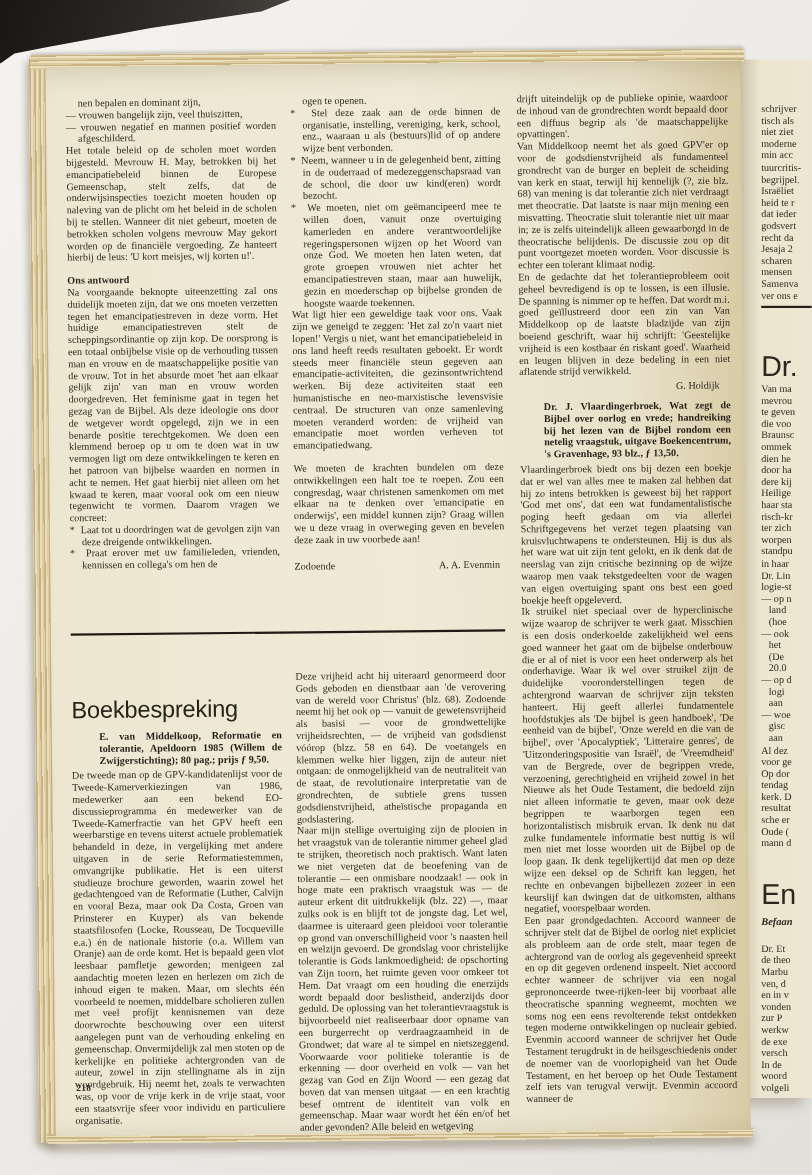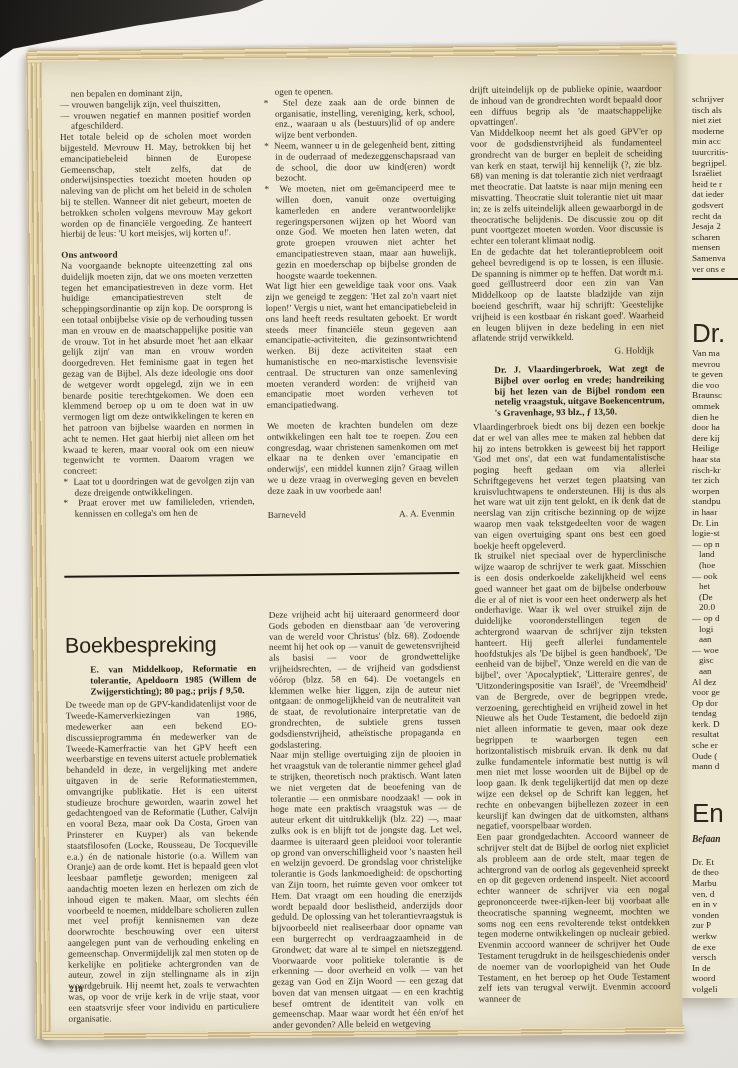--- a/index.html
+++ b/index.html
@@ -200,21 +200,21 @@
       <div class="col col2">
         <div class="hang-line">ogen te openen.</div>
         <div>
             <div class="star-item">Stel deze zaak aan de orde binnen de organisatie, instelling, vereniging, kerk, school, enz., waaraan u als (bestuurs)lid of op andere wijze bent verbonden.</div>
             <div class="star-item">Neem, wanneer u in de gelegenheid bent, zitting in de ouderraad of medezeggenschapsraad van de school, die door uw kind(eren) wordt bezocht.</div>
             <div class="star-item">We moeten, niet om geëmancipeerd mee te willen doen, vanuit onze overtuiging kamerleden en andere verantwoordelijke regeringspersonen wijzen op het Woord van onze God. We moeten hen laten weten, dat grote groepen vrouwen niet achter het emancipatiestreven staan, maar aan huwelijk, gezin en moederschap op bijbelse gronden de hoogste waarde toekennen.</div>
           </div>
         <p class="body-p">Wat ligt hier een geweldige taak voor ons. Vaak zijn we geneigd te zeggen: 'Het zal zo'n vaart niet lopen!' Vergis u niet, want het emancipatiebeleid in ons land heeft reeds resultaten geboekt. Er wordt steeds meer financiële steun gegeven aan emancipatie-activiteiten, die gezinsontwrichtend werken. Bij deze activiteiten staat een humanistische en neo-marxistische levensvisie centraal. De structuren van onze samenleving moeten veranderd worden: de vrijheid van emancipatie moet worden verheven tot emancipatiedwang.</p>
         <p class="body-p gap-p">We moeten de krachten bundelen om deze ontwikkelingen een halt toe te roepen. Zou een congresdag, waar christenen samenkomen om met elkaar na te denken over 'emancipatie en onderwijs', een middel kunnen zijn? Graag willen we u deze vraag in overweging geven en bevelen deze zaak in uw voorbede aan!</p>
         <div class="sig-row">
-          <span>Barneveld</span>
+          <span>Zodoende</span>
           <span>A. A. Evenmin</span>
         </div>
 
         <div class="review-bottom rb-col2">
           <p class="body-p">Deze vrijheid acht hij uiteraard genormeerd door Gods geboden en dienstbaar aan 'de verovering van de wereld voor Christus' (blz. 68). Zodoende neemt hij het ook op — vanuit de gewetensvrijheid als basisi — voor de grondwettelijke vrijheidsrechten, — de vrijheid van godsdienst vóórop (blzz. 58 en 64). De voetangels en klemmen welke hier liggen, zijn de auteur niet ontgaan: de onmogelijkheid van de neutraliteit van de staat, de revolutionaire interpretatie van de grondrechten, de subtiele grens tussen godsdienstvrijheid, atheïstische propaganda en godslastering.</p>
           <p class="body-p">Naar mijn stellige overtuiging zijn de plooien in het vraagstuk van de tolerantie nimmer geheel glad te strijken, theoretisch noch praktisch. Want laten we niet vergeten dat de beoefening van de tolerantie — een onmisbare noodzaak! — ook in hoge mate een praktisch vraagstuk was — de auteur erkent dit uitdrukkelijk (blz. 22) —, maar zulks ook is en blijft tot de jongste dag. Let wel, daarmee is uiteraard geen pleidooi voor tolerantie op grond van onverschilligheid voor 's naasten heil en welzijn gevoerd. De grondslag voor christelijke tolerantie is Gods lankmoedigheid: de opschorting van Zijn toorn, het ruimte geven voor omkeer tot Hem. Dat vraagt om een houding die enerzijds wordt bepaald door beslistheid, anderzijds door geduld. De oplossing van het tolerantievraagstuk is bijvoorbeeld niet realiseerbaar door opname van een burgerrecht op verdraagzaamheid in de Grondwet; dat ware al te simpel en nietszeggend. Voorwaarde voor politieke tolerantie is de erkenning — door overheid en volk — van het gezag van God en Zijn Woord — een gezag dat boven dat van mensen uitgaat — en een krachtig besef omtrent de identiteit van volk en gemeenschap. Maar waar wordt het één en/of het ander gevonden? Alle beleid en wetgeving</p>
         </div>
       </div>
 
       <div class="col col3">

